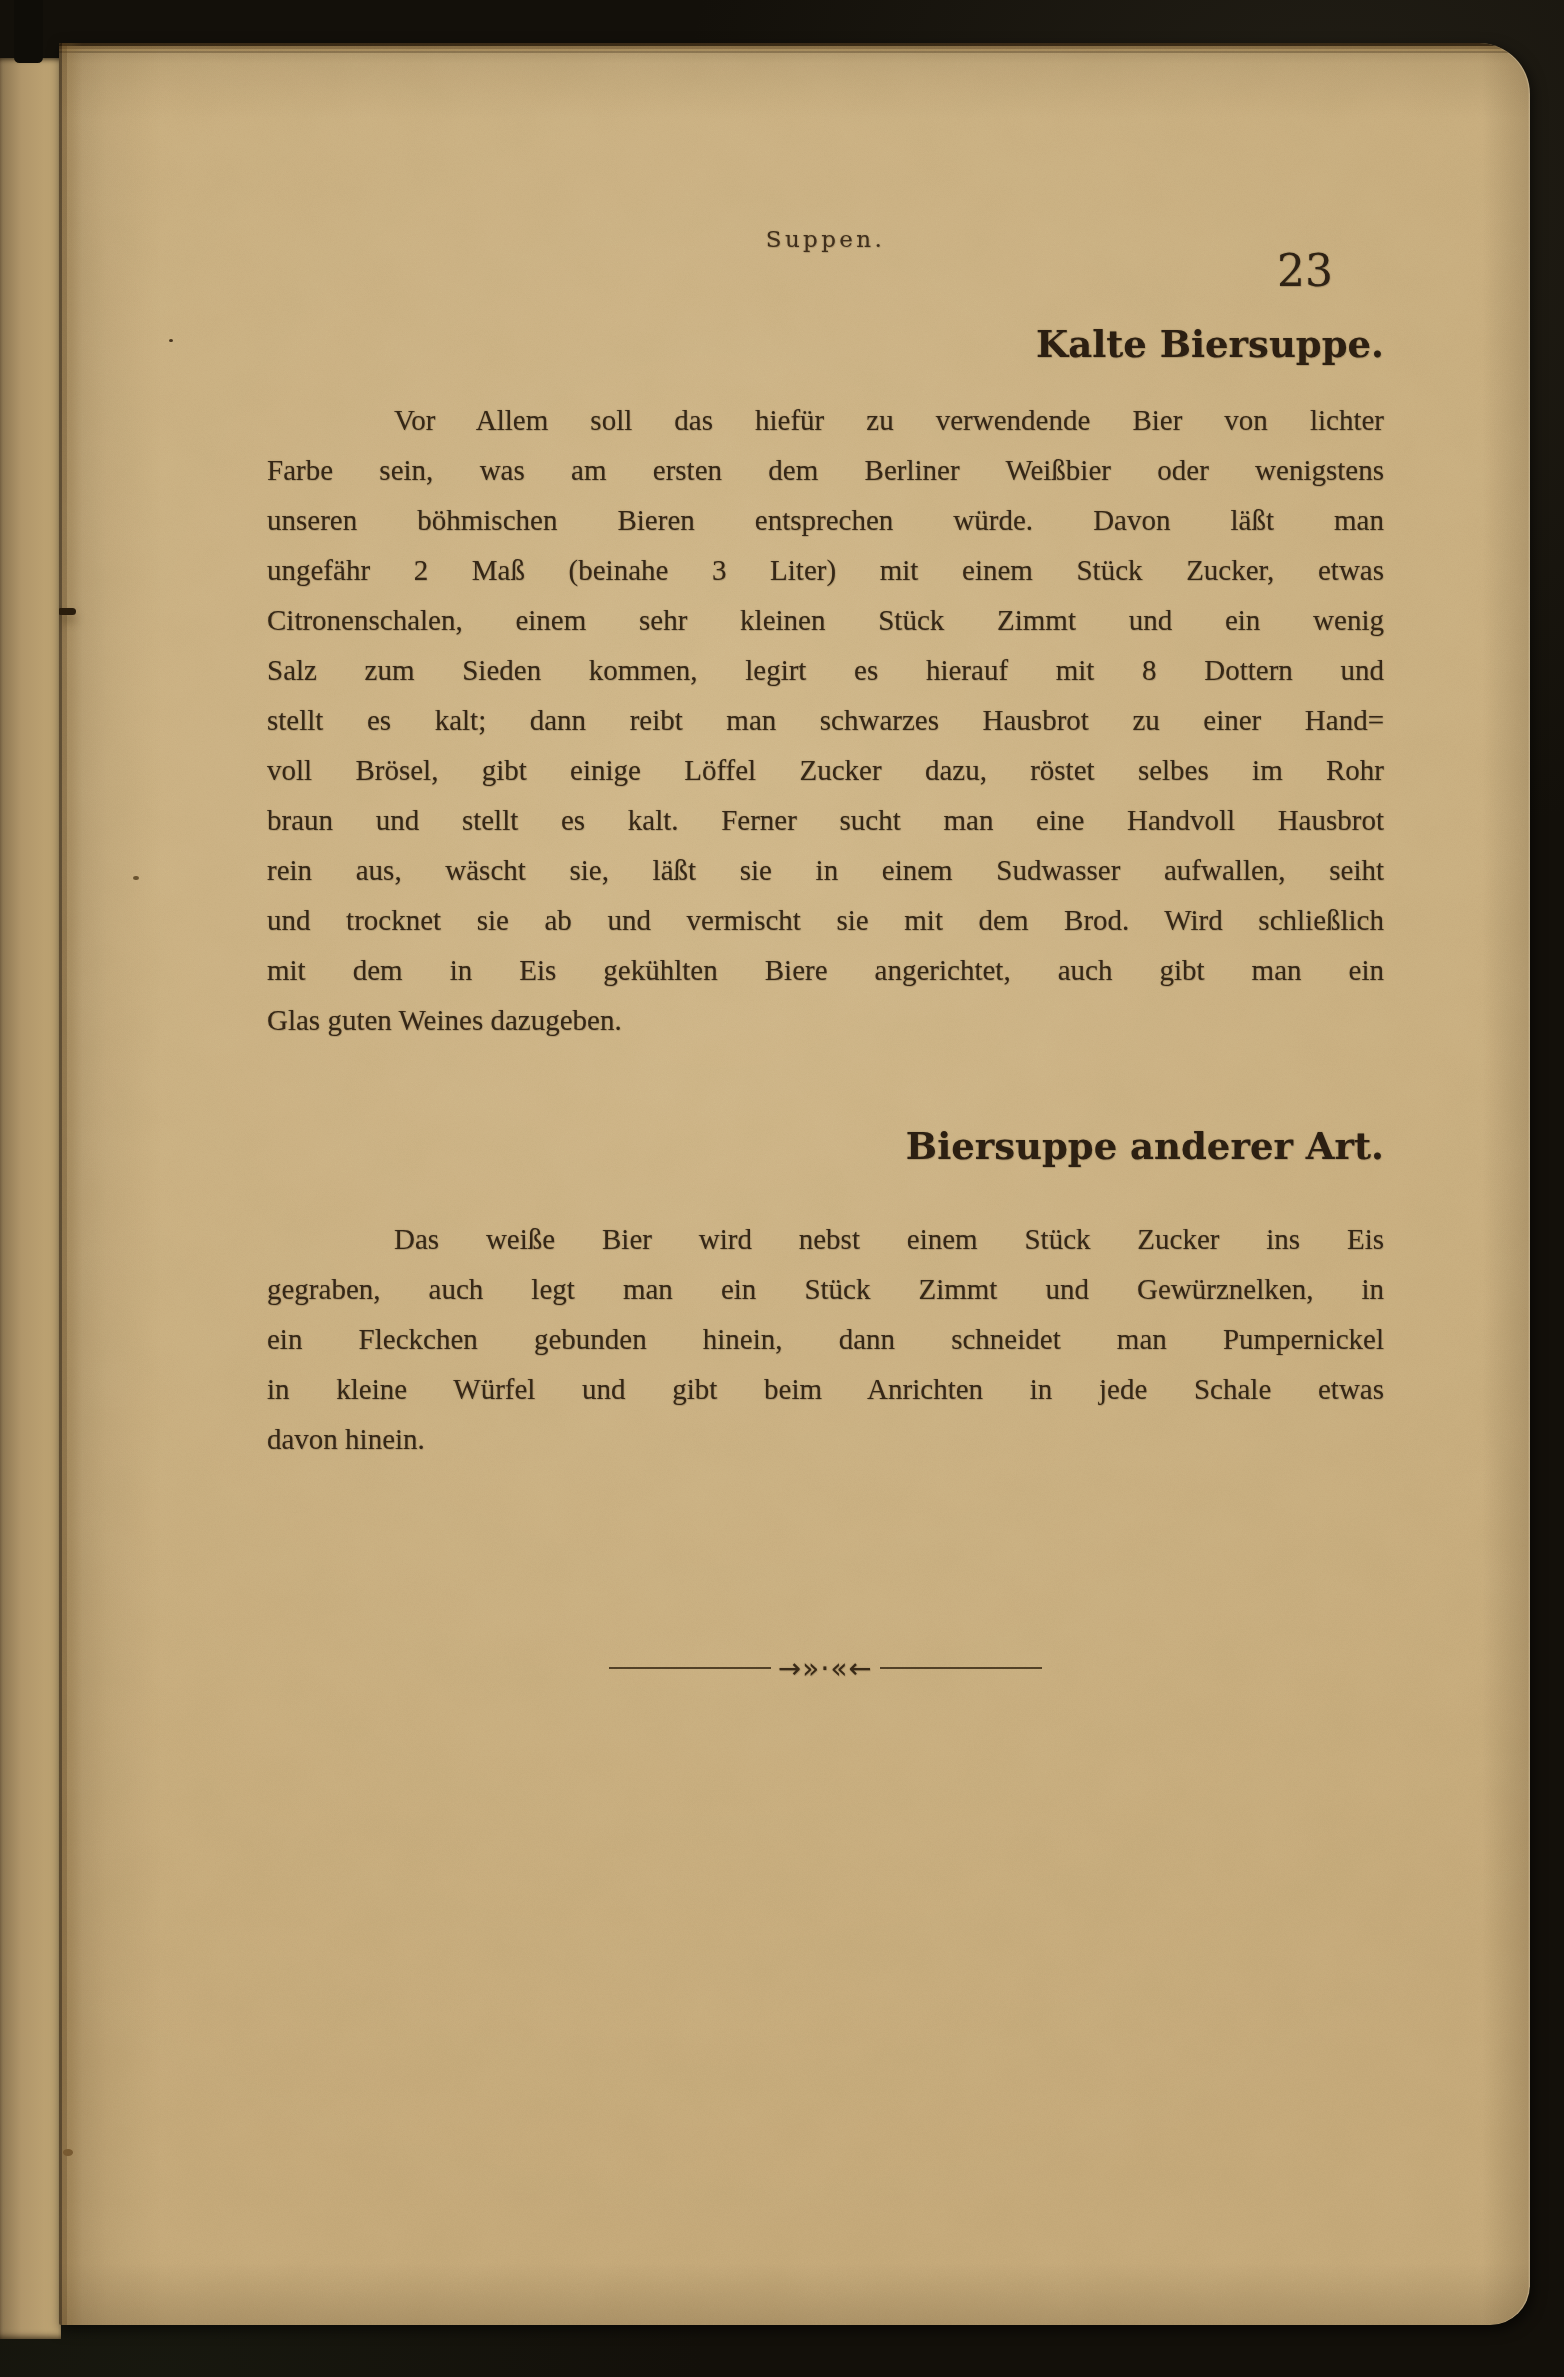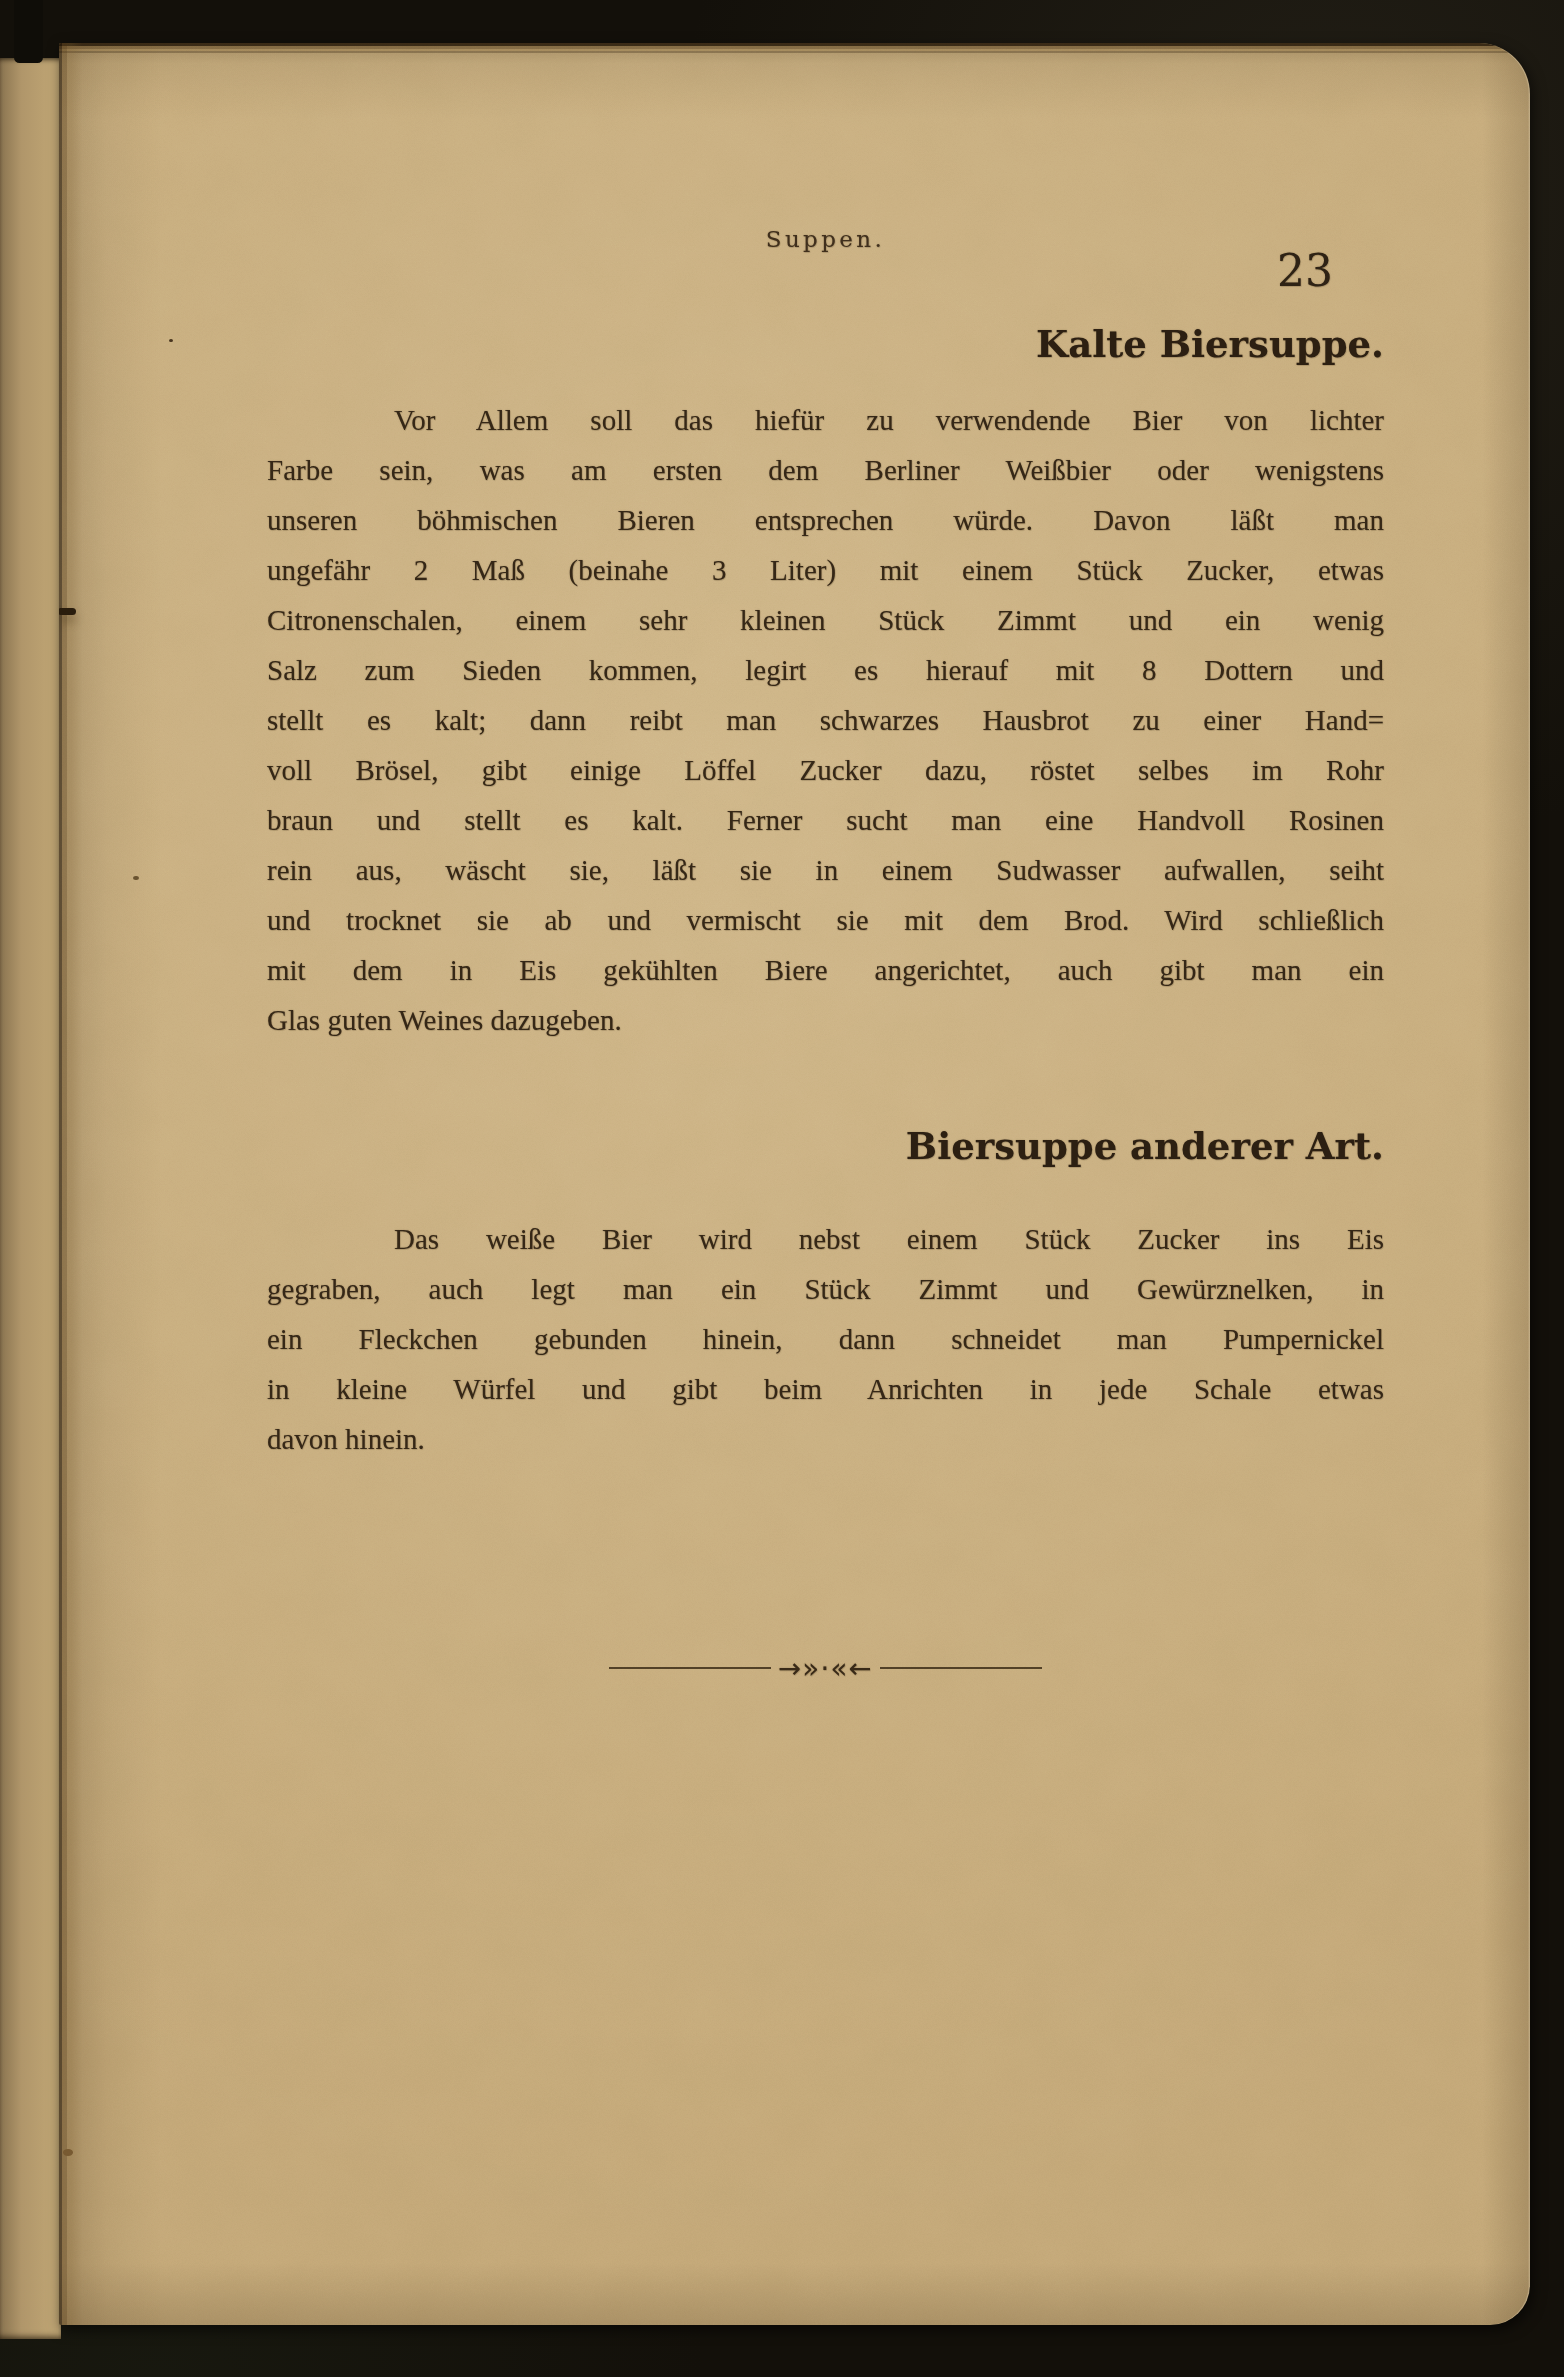--- a/index.html
+++ b/index.html
@@ -204,21 +204,21 @@
 
       <div class="para para-1">
         <div class="line first">Vor Allem soll das hiefür zu verwendende Bier von lichter</div>
         <div class="line">Farbe sein, was am ersten dem Berliner Weißbier oder wenigstens</div>
         <div class="line">unseren böhmischen Bieren entsprechen würde. Davon läßt man</div>
         <div class="line">ungefähr 2 Maß (beinahe 3 Liter) mit einem Stück Zucker, etwas</div>
         <div class="line">Citronenschalen, einem sehr kleinen Stück Zimmt und ein wenig</div>
         <div class="line">Salz zum Sieden kommen, legirt es hierauf mit 8 Dottern und</div>
         <div class="line">stellt es kalt; dann reibt man schwarzes Hausbrot zu einer Hand=</div>
         <div class="line">voll Brösel, gibt einige Löffel Zucker dazu, röstet selbes im Rohr</div>
-        <div class="line">braun und stellt es kalt. Ferner sucht man eine Handvoll Rosinen</div>
+        <div class="line">braun und stellt es kalt. Ferner sucht man eine Handvoll Hausbrot</div>
         <div class="line">rein aus, wäscht sie, läßt sie in einem Sudwasser aufwallen, seiht</div>
         <div class="line">und trocknet sie ab und vermischt sie mit dem Brod. Wird schließlich</div>
         <div class="line">mit dem in Eis gekühlten Biere angerichtet, auch gibt man ein</div>
         <div class="line last">Glas guten Weines dazugeben.</div>
       </div>
 
       <div class="sec-title second-title">Biersuppe anderer Art.</div>
 
       <div class="para para-2">
         <div class="line first">Das weiße Bier wird nebst einem Stück Zucker ins Eis</div>

